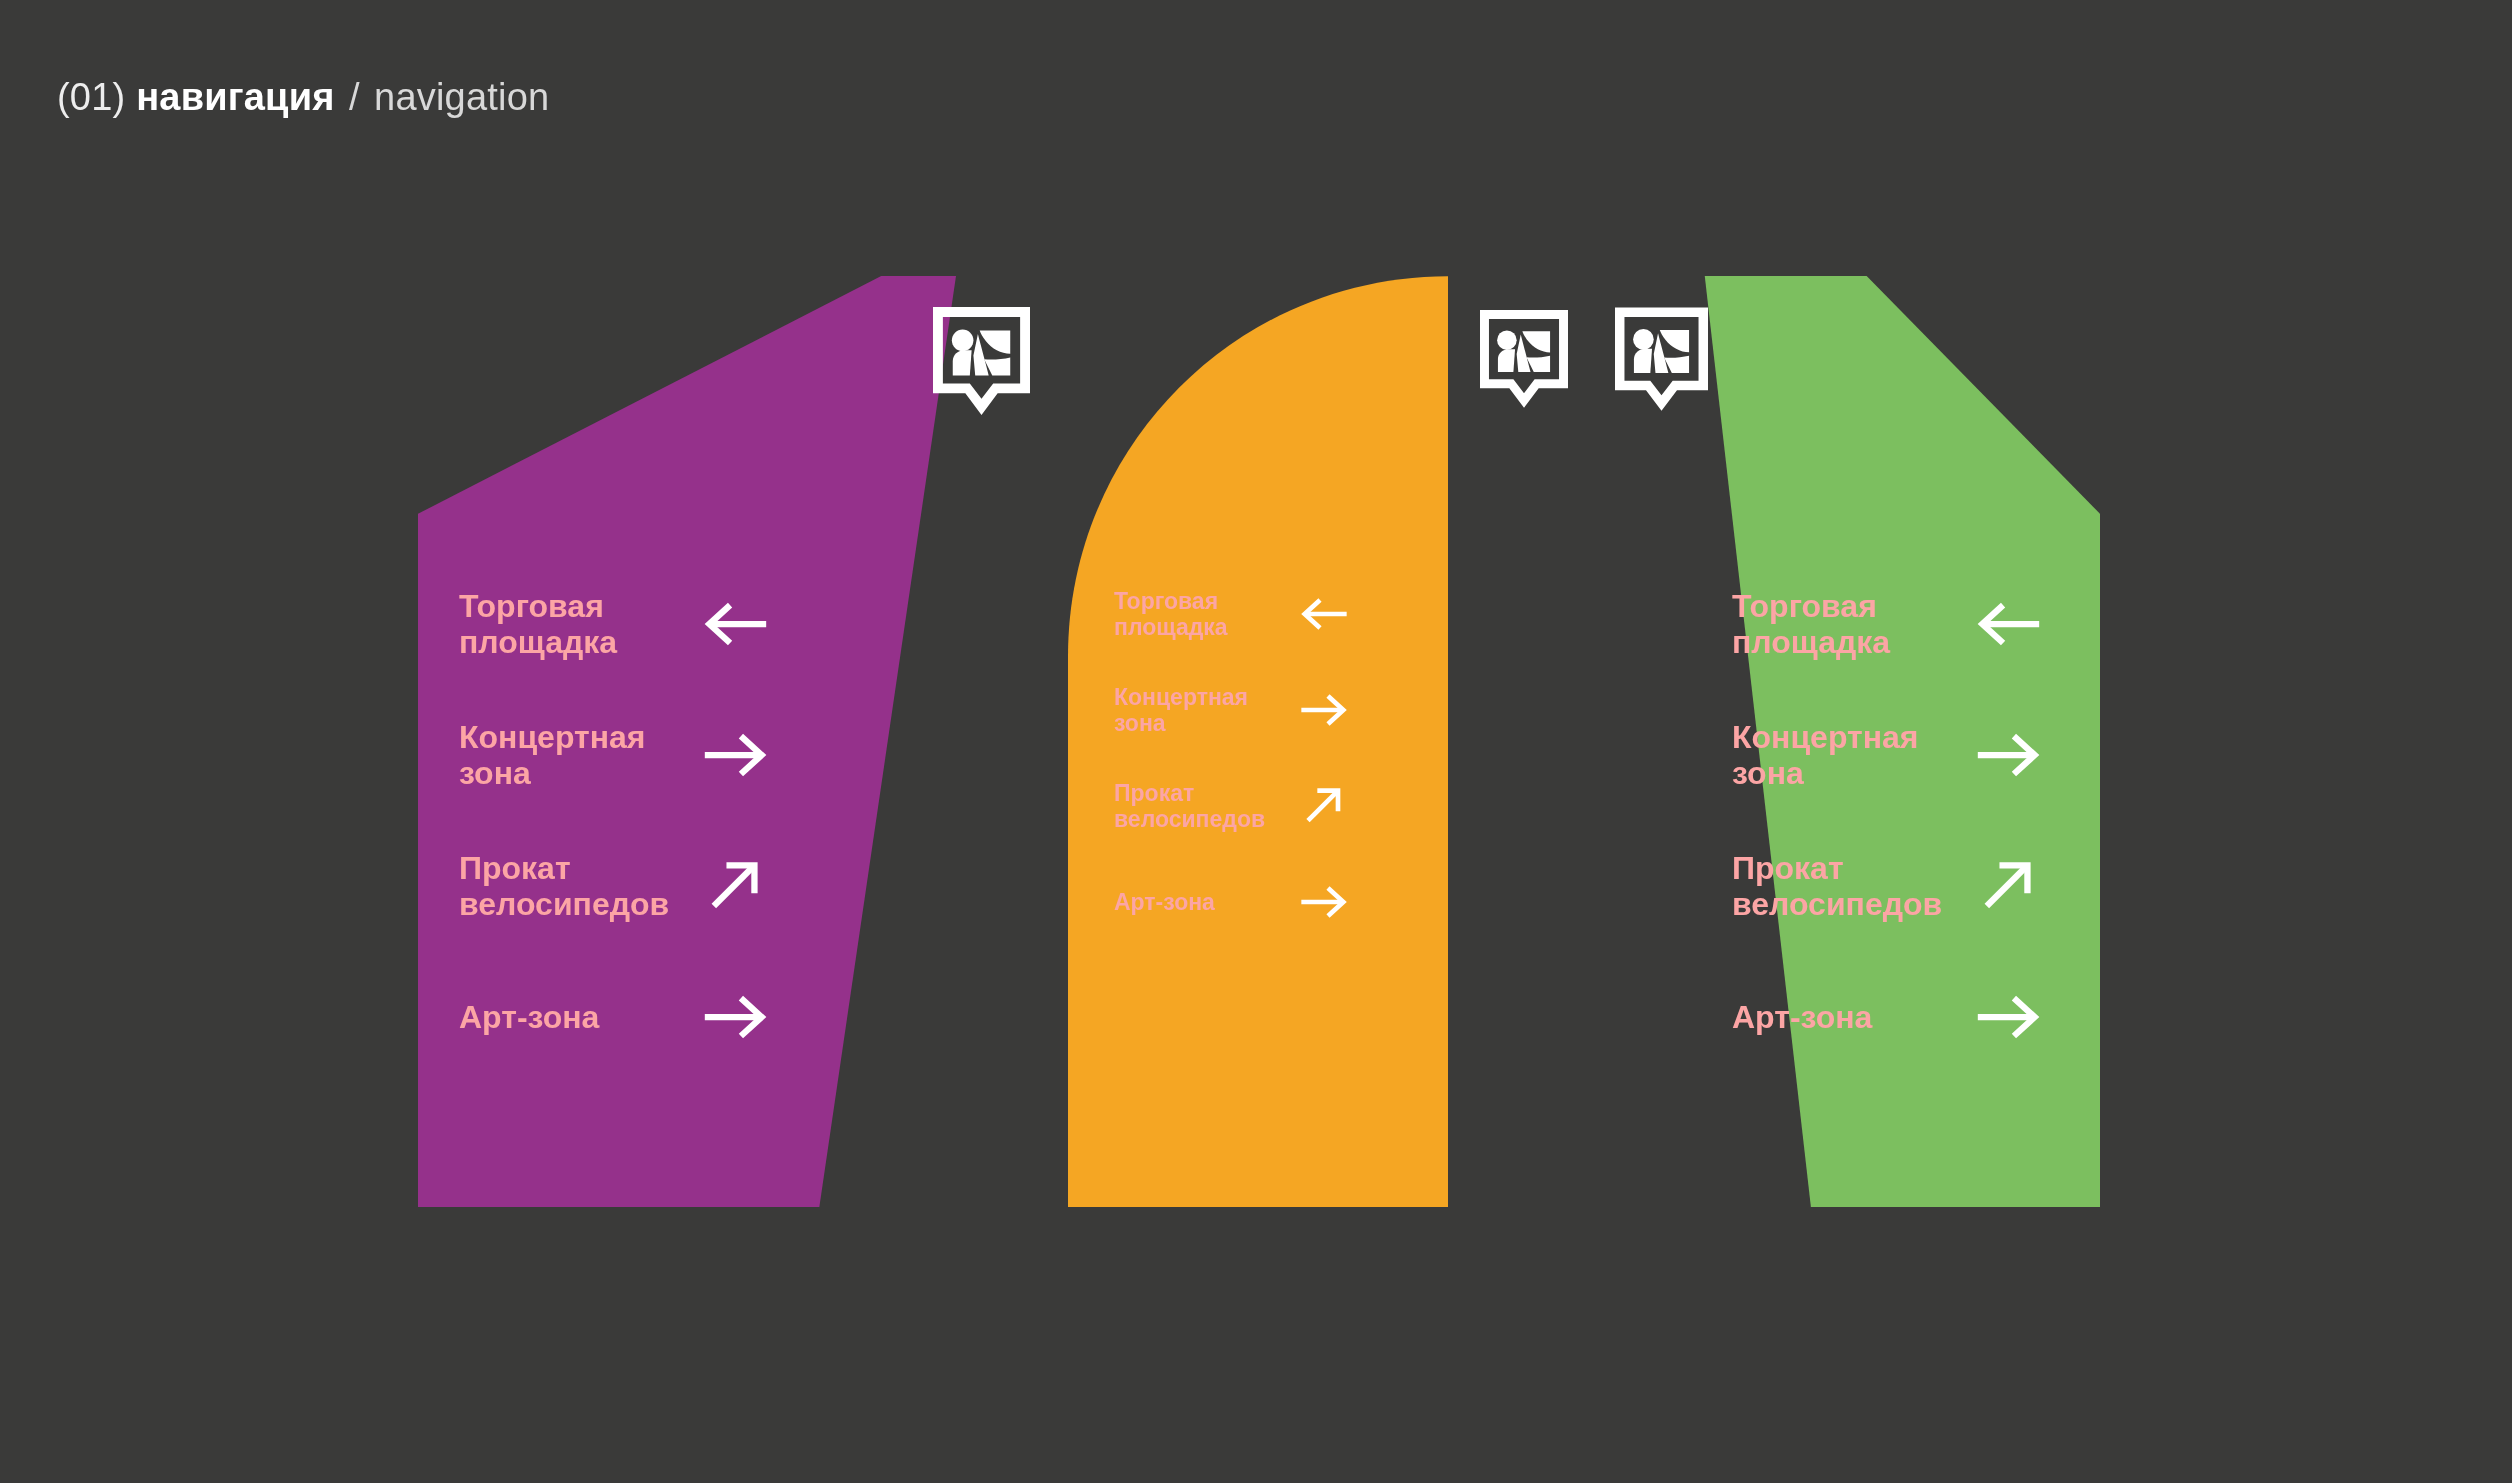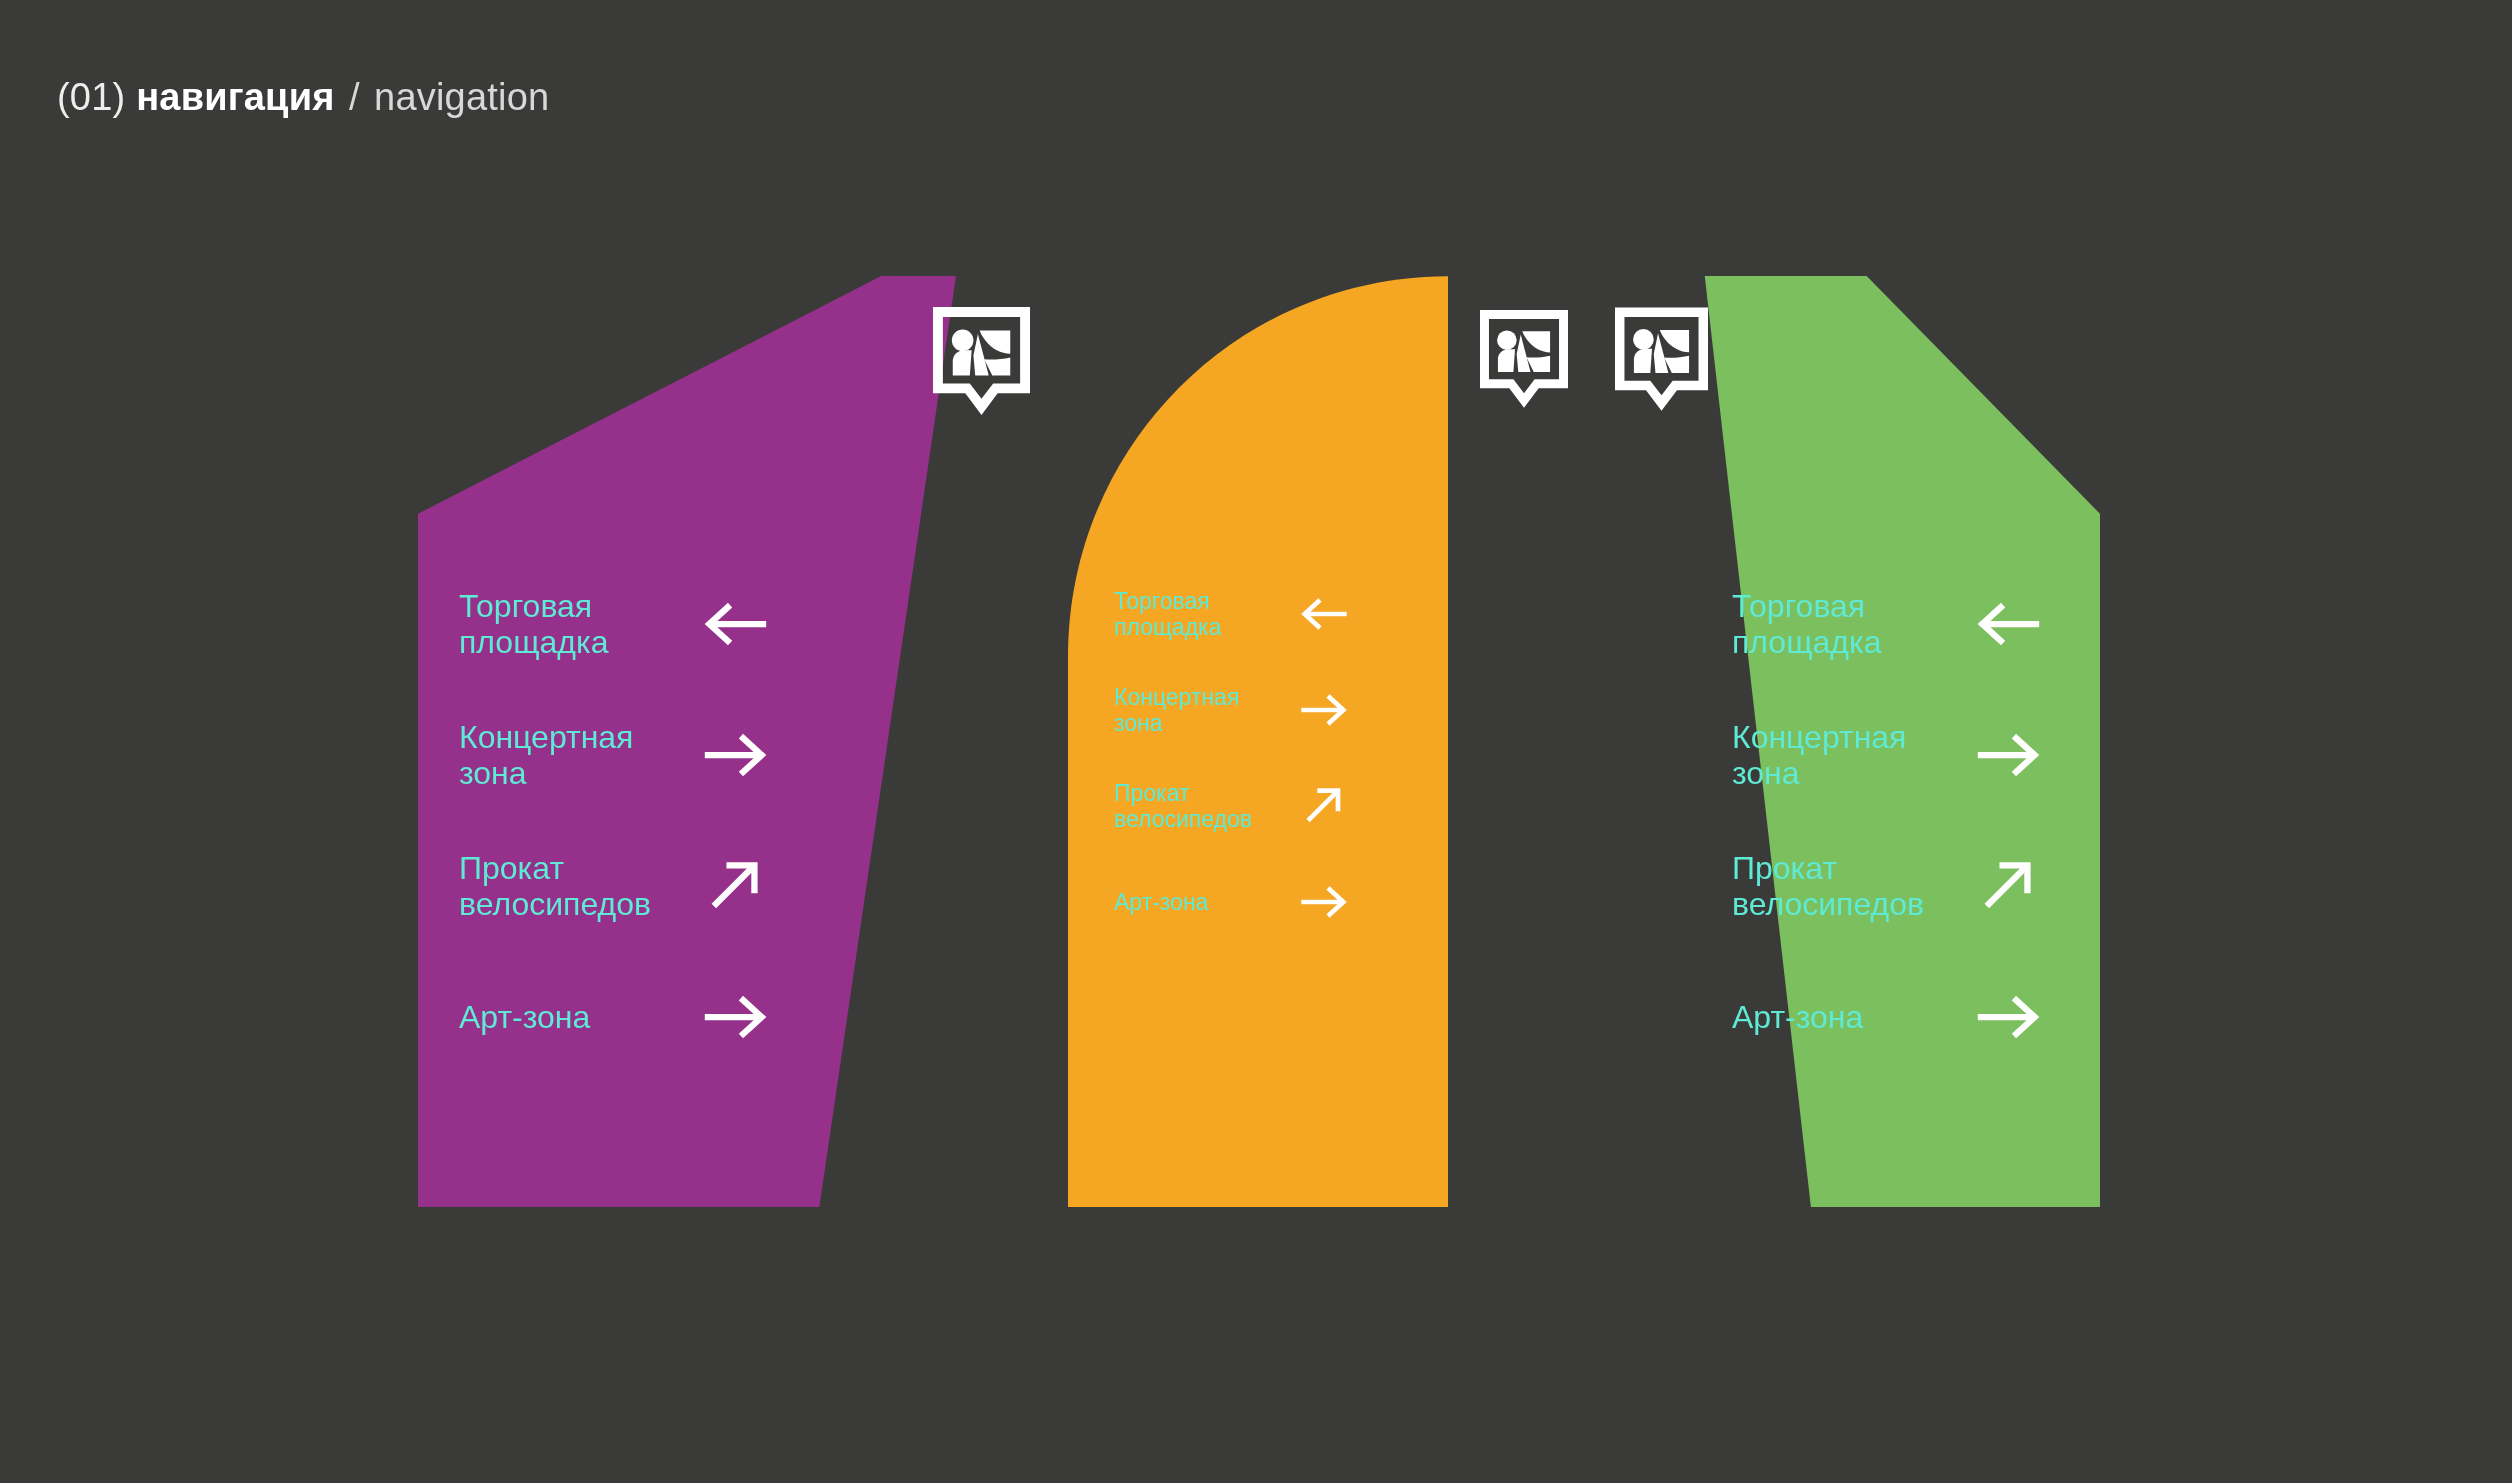--- a/index.html
+++ b/index.html
@@ -71,22 +71,22 @@
   #logo-green  { left:1615px; top:307px; width:93px; height:113px; }
 
   
   .sign-list { position:absolute; }
   .sign-row {
     position:relative;
     display:flex;
     align-items:center;
   }
   .sign-label {
-    color:#5eead4;
-    font-weight:400;
+    color:#fca5a5;
+    font-weight:700;
     white-space:pre-line;
   }
   .arrow { display:block; flex:none; }
   .arrow svg { display:block; }
 
   
   #list-purple { left:459px; top:585px; width:377px; }
   #list-purple .sign-row { height:77px; margin-bottom:54px; }
   #list-purple .sign-label { font-size:32px; line-height:36px; width:224px; }
   #list-purple .arrow { width:65px; height:54px; margin-left:20px; }

